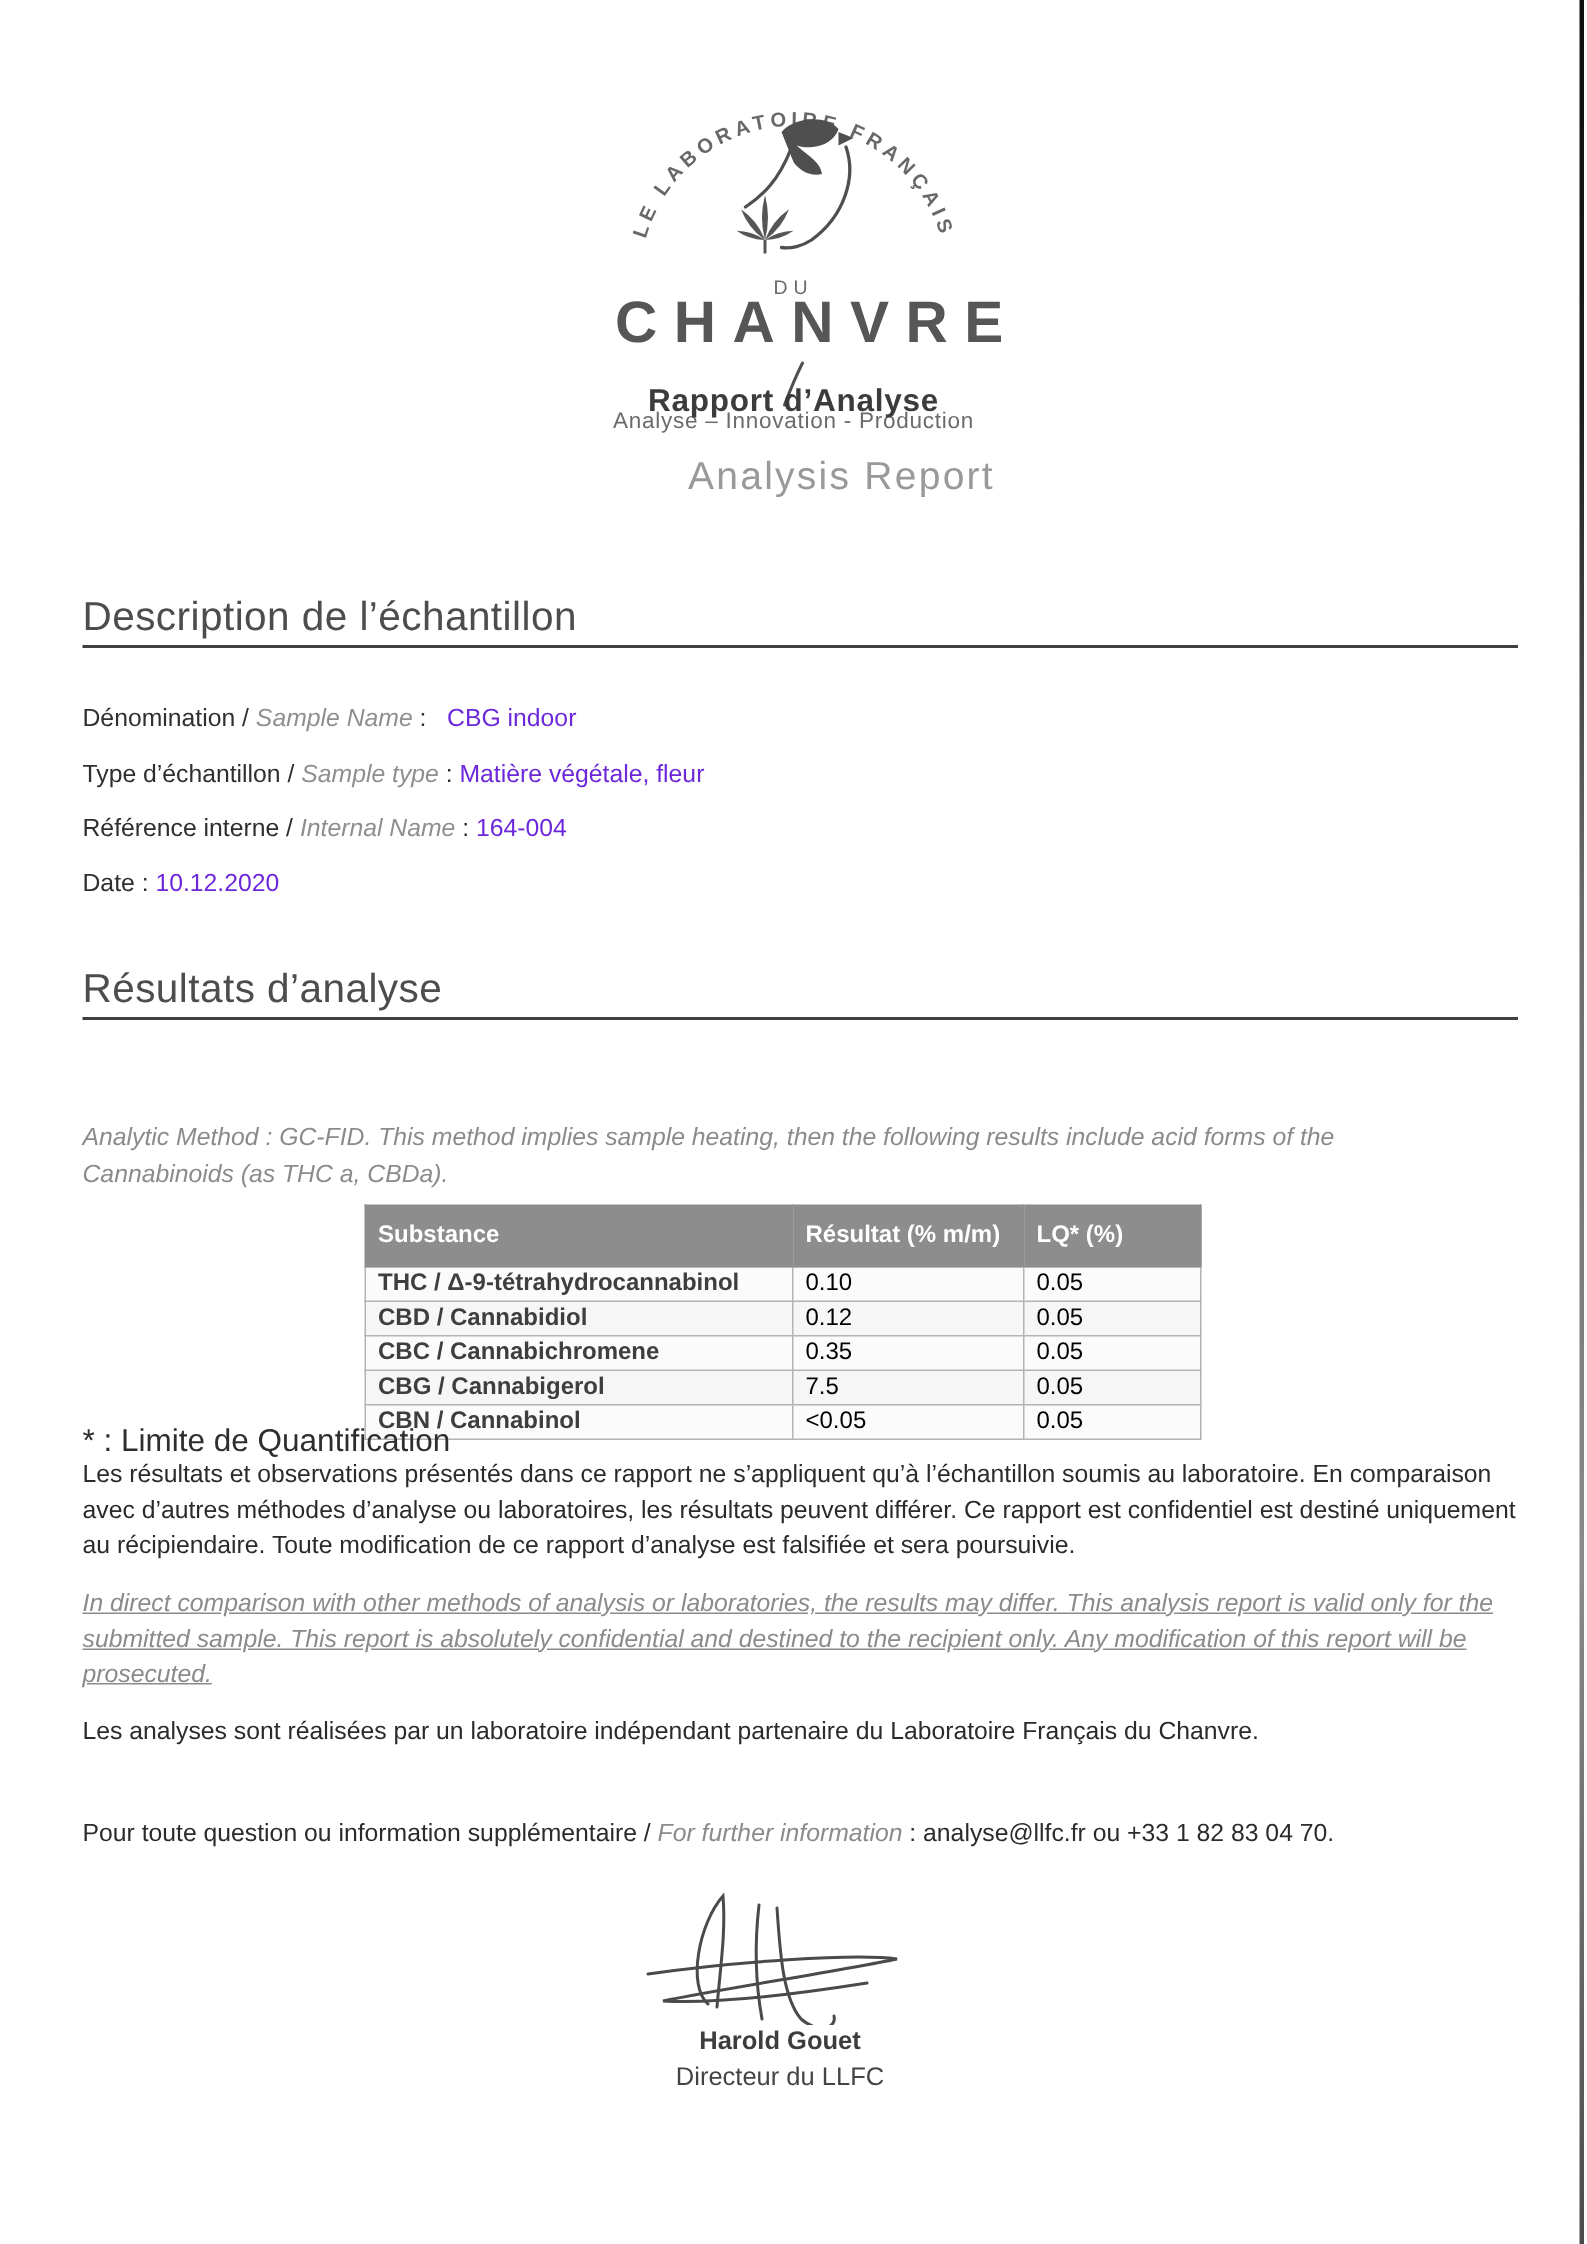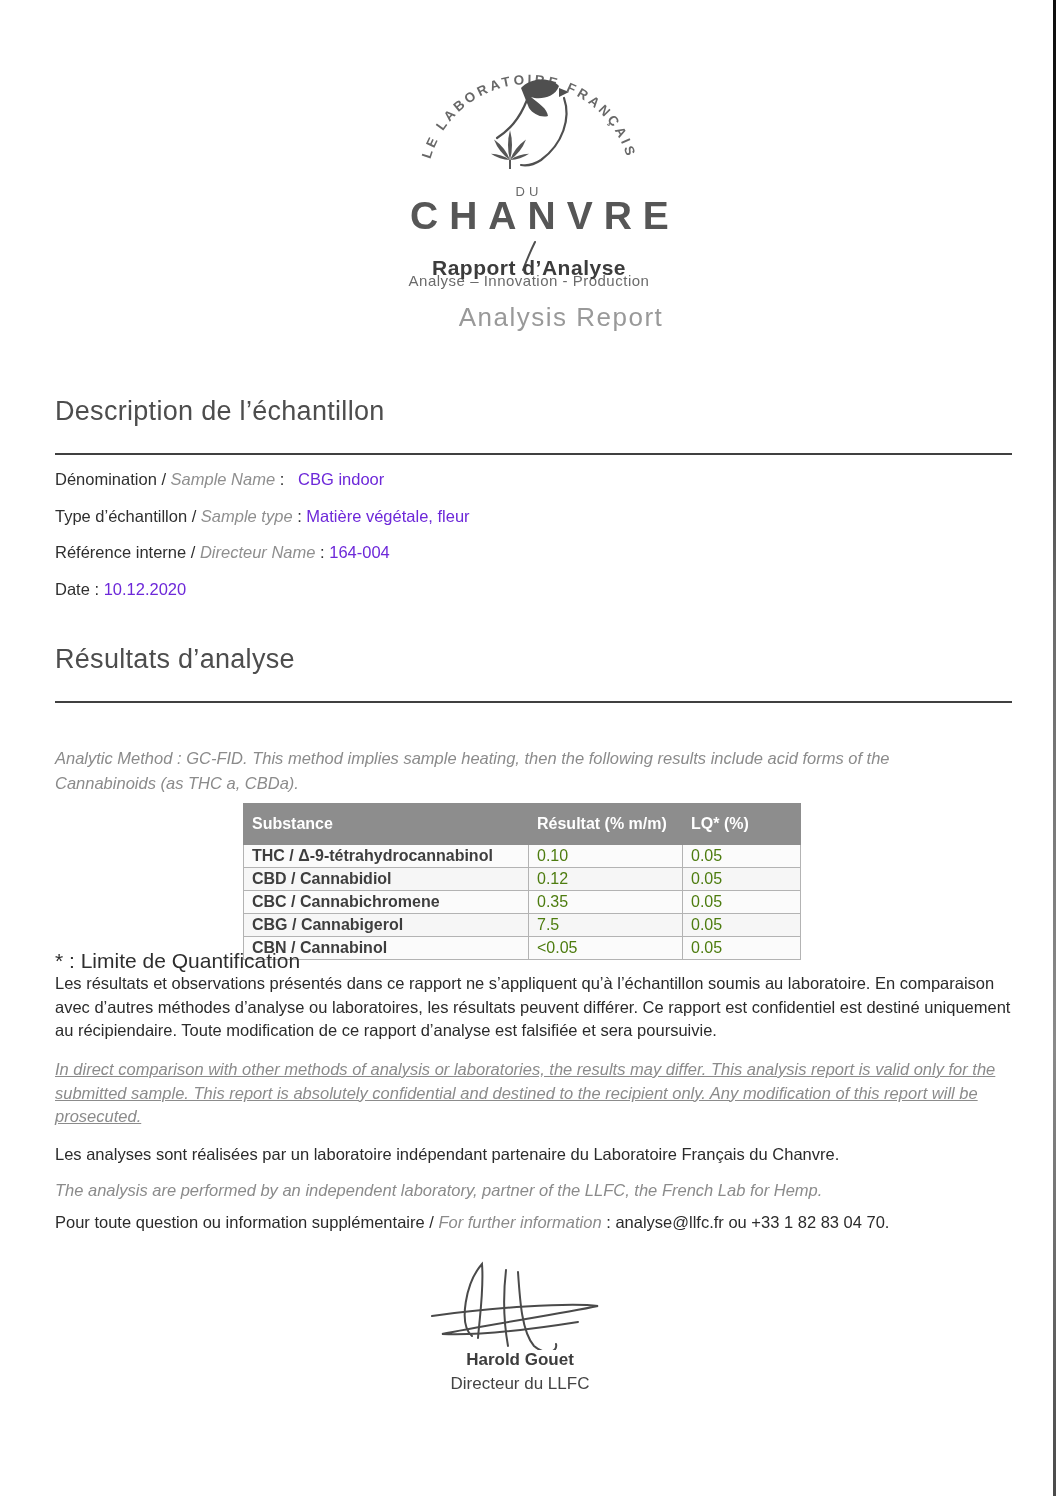--- a/index.html
+++ b/index.html
@@ -19,21 +19,21 @@
   .slash-wrap { height:32px; margin-top:2px; }
   .tagline { margin-top:0px; font-size:15px; color:#6b6b6b; letter-spacing:0.5px; }
 
   .doc-title { position:absolute; left:0; top:256px; width:1058px; text-align:center;
     font-size:21px; font-weight:600; color:#3c3c3c; letter-spacing:0.5px; }
   .doc-subtitle { position:absolute; left:0; top:302px; width:1058px; text-align:center;
     font-size:26px; font-weight:400; color:#999; letter-spacing:1.5px;margin-left:32px; }
 
   .section-heading { position:absolute; left:55px; width:957px;
     font-size:27px; font-weight:400; color:#4d4d4d; letter-spacing:0.3px;
-    border-bottom:2px solid #404040; padding-bottom:26px; }
+    border-bottom:2px solid #404040; padding-bottom:3px; }
   .h-description { top:396px; }
   .h-results { top:644px; }
 
   .fields { position:absolute; left:55px; top:470px; width:900px; }
   .field-line { height:36.5px; font-size:16.5px; color:#2f2f2f; white-space:pre-wrap; }
   .field-line .en { font-style:italic; color:#8f8f8f; }
   .field-line .val { color:#6d28d9; }
 
   .para { position:absolute; left:55px; width:958px; font-size:16.5px; line-height:24px; color:#2b2b2b; }
   .para.en { font-style:italic; color:#8b8b8b; }
@@ -46,21 +46,21 @@
   .p-contact { top:1210px; white-space:pre-wrap; }
   .p-contact .en { font-style:italic; color:#8b8b8b; }
 
   .lq-note { position:absolute; left:55px; top:949px; font-size:21px; color:#2e2e2e; }
 
   
   .results-table { position:absolute; left:243px; top:803px; border-collapse:collapse;
     font-size:16px; background:#fdfdfd; }
   .results-table th { background:#8d8d8d; color:#fff; font-weight:700; text-align:left;
     padding:11px 8px; height:25px; border:1px solid #8d8d8d; font-size:16px; }
-  .results-table td { border:1px solid #b3b3b3; padding:1px 8px; height:23px; color:#4d7c0f; }
+  .results-table td { border:1px solid #b3b3b3; padding:1px 8px; height:23px; color:#000000; }
   .results-table td.substance { font-weight:700; color:#3e3e3e; }
   .results-table .col-sub { width:285px; } .results-table .col-res { width:154px; }
   .results-table .col-lq { width:118px; }
   .results-table tbody tr:nth-child(odd) td { background:#fbfbfb; }
   .results-table tbody tr:nth-child(even) td { background:#f6f6f6; }
 
   
   .sig-wrap { position:absolute; left:400px; top:1258px; width:240px; text-align:center; }
   .sig-name { margin-top:-4px; font-size:17px; font-weight:700; color:#3d3d3d; }
   .sig-role { margin-top:4px; font-size:17px; color:#444; }
@@ -109,21 +109,21 @@
   </div>
 
   <div class="doc-title">Rapport d’Analyse</div>
   <div class="doc-subtitle">Analysis Report</div>
 
   <div class="section-heading h-description">Description de l’échantillon</div>
 
   <div class="fields">
     <div class="field-line"><span class="fr">Dénomination / </span><span class="en">Sample Name</span><span class="sep"> :   </span><span class="val">CBG indoor</span></div>
     <div class="field-line"><span class="fr">Type d’échantillon / </span><span class="en">Sample type</span><span class="sep"> : </span><span class="val">Matière végétale, fleur</span></div>
-    <div class="field-line"><span class="fr">Référence interne / </span><span class="en">Directeur Name</span><span class="sep"> : </span><span class="val">164-004</span></div>
+    <div class="field-line"><span class="fr">Référence interne / </span><span class="en">Internal Name</span><span class="sep"> : </span><span class="val">164-004</span></div>
     <div class="field-line"><span class="fr">Date</span><span class="en"></span><span class="sep"> : </span><span class="val">10.12.2020</span></div>
   </div>
 
   <div class="section-heading h-results">Résultats d’analyse</div>
 
   <div class="para en p-method-en">Analytic Method : GC-FID. This method implies sample heating, then the following results include acid forms of the Cannabinoids (as THC a, CBDa).</div>
 
   <table class="results-table">
     <thead>
       <tr>
@@ -160,21 +160,20 @@
       </tr>
     </tbody>
   </table>
 
   <div class="lq-note">* : Limite de Quantification</div>
 
   <div class="para p-disclaimer-fr">Les résultats et observations présentés dans ce rapport ne s’appliquent qu’à l’échantillon soumis au laboratoire. En comparaison avec d’autres méthodes d’analyse ou laboratoires, les résultats peuvent différer. Ce rapport est confidentiel est destiné uniquement au récipiendaire. Toute modification de ce rapport d’analyse est falsifiée et sera poursuivie.</div>
   <div class="para en p-disclaimer-en">In direct comparison with other methods of analysis or laboratories, the results may differ. This analysis report is valid only for the submitted sample. This report is absolutely confidential and destined to the recipient only. Any modification of this report will be prosecuted.</div>
 
   <div class="para p-partner-fr">Les analyses sont réalisées par un laboratoire indépendant partenaire du Laboratoire Français du Chanvre.</div>
-  <div class="para en p-partner-en">The analysis are performed by an independent laboratory, partner of the LLFC, the French Lab for Hemp.</div>
 
   <div class="para p-contact"><span>Pour toute question ou information supplémentaire / </span><span class="en">For further information</span><span> : analyse@llfc.fr ou +33 1 82 83 04 70.</span></div>
 
   <div class="sig-wrap">
     <svg width="220" height="92" viewBox="0 0 220 92">
       <g fill="none" stroke="#4a4a4a" stroke-width="2" stroke-linecap="round">
         <path d="M62,78 C48,66 56,24 72,6 C74,30 70,56 68,80"></path>
         <path d="M96,12 C93,38 94,66 98,88"></path>
         <path d="M108,14 C110,44 112,74 124,88 C136,98 148,94 146,86"></path>
         <path d="M22,58 C78,50 160,44 188,48 C150,56 70,68 32,76 C70,78 130,70 168,64"></path>

